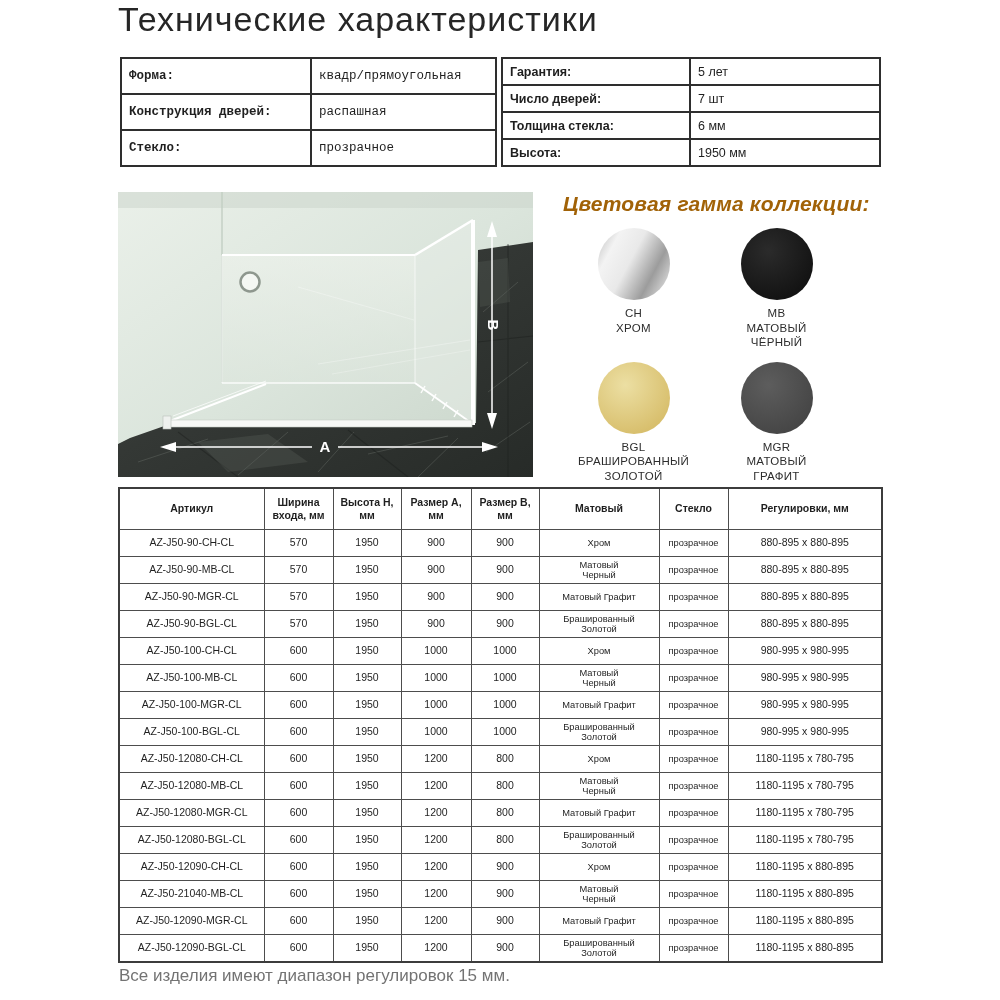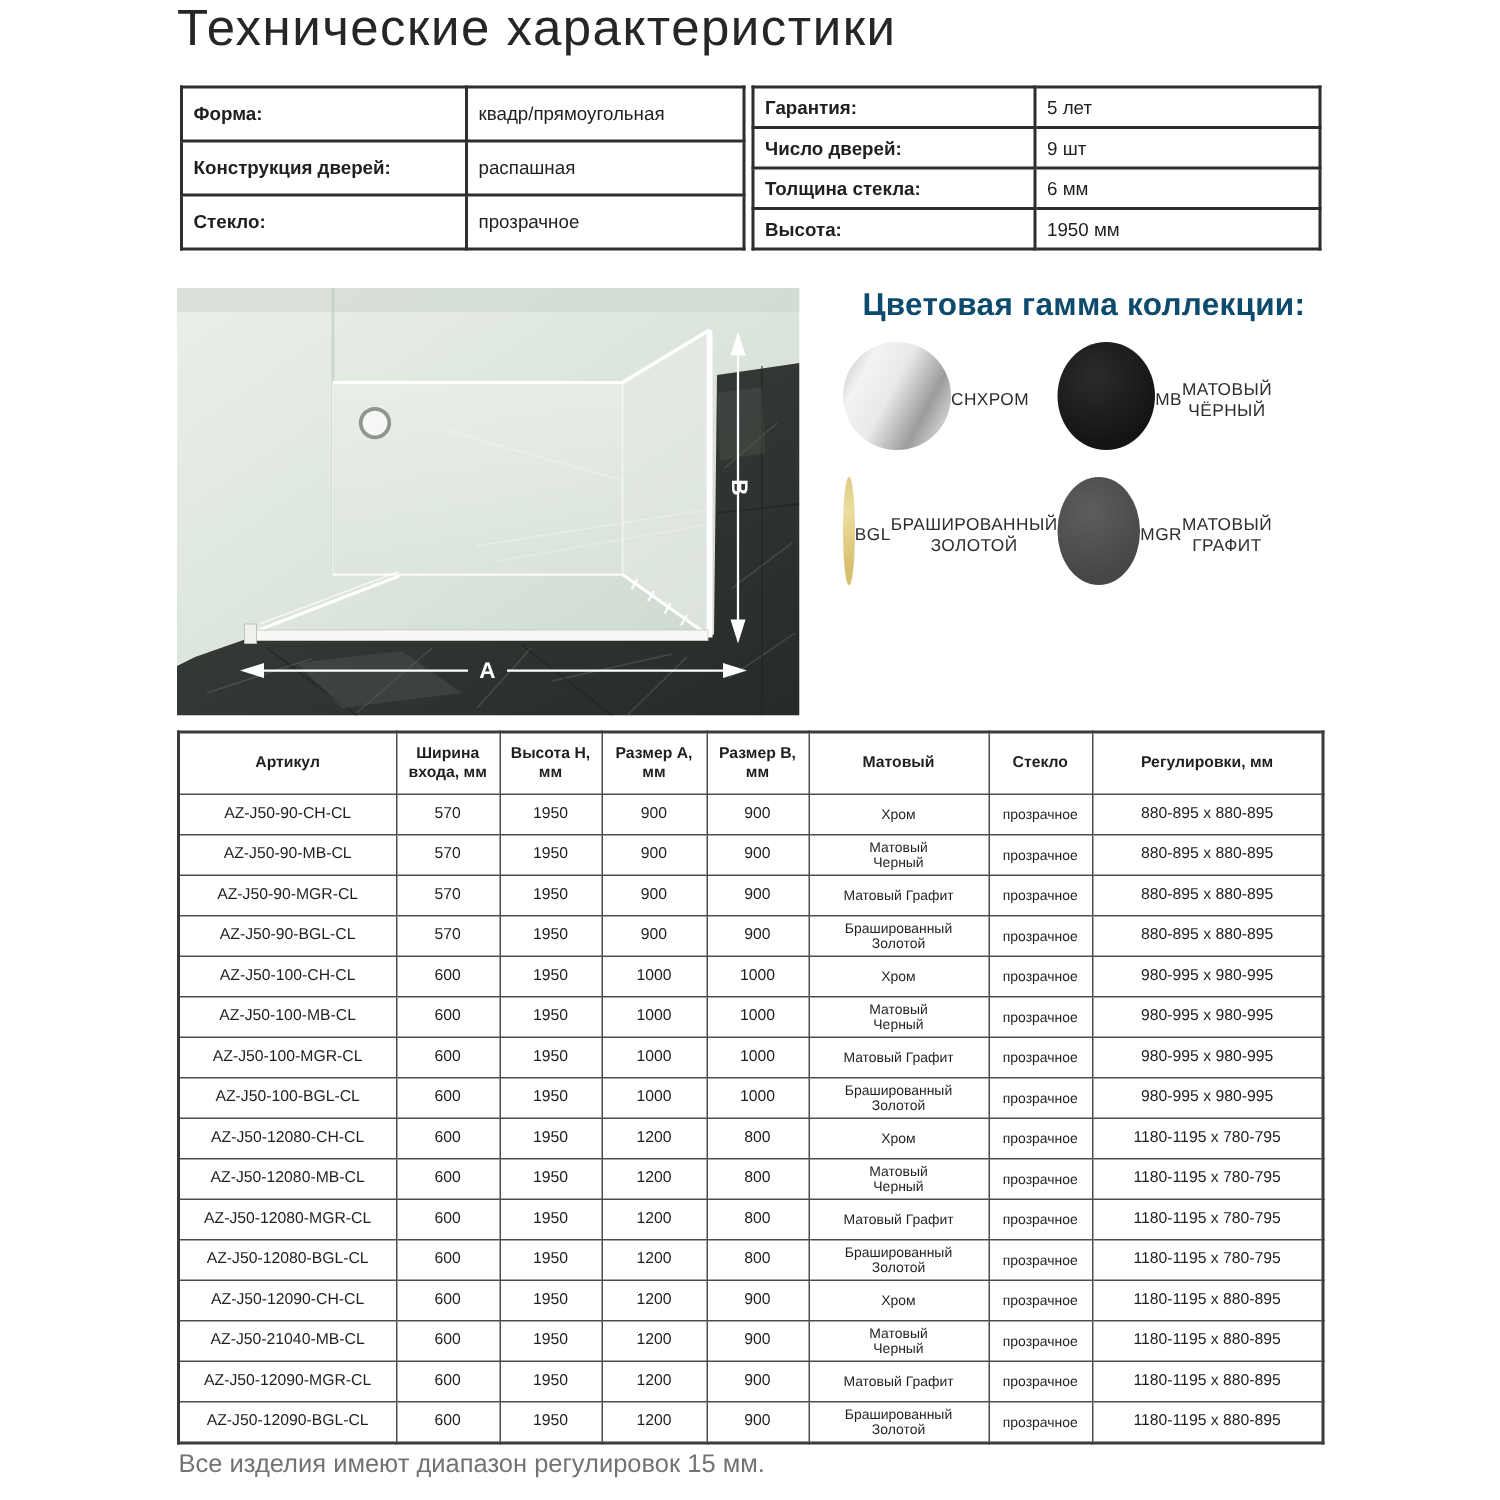--- a/index.html
+++ b/index.html
@@ -7,30 +7,30 @@
   .canvas{position:relative;width:1000px;height:1000px;background:#fff;overflow:hidden;}
 
   .title{position:absolute;left:118px;top:0;margin:0;font-size:34px;font-weight:400;
          letter-spacing:1px;color:#262626;}
 
   .spec-wrap{position:absolute;left:120px;top:57px;display:flex;gap:4px;}
   table.spec{border-collapse:collapse;table-layout:fixed;}
   table.spec td{border:2px solid #2e2e2e;height:25px;font-size:12.5px;padding:0 4px 0 7px;
                 vertical-align:middle;color:#1f1f1f;overflow:hidden;}
   table.spec td.lbl{font-weight:bold;}
-  #spec-left{width:375px;}
+  #spec-left{width:375px;font-family:Liberation Mono, monospace;}
   #spec-right{width:378px;}
 
   .photo{position:absolute;left:118px;top:192px;width:415px;height:285px;}
 
-  .colors-title{position:absolute;left:575px;top:192px;font-size:21px;font-weight:bold;
-                color:#0c4a6e;letter-spacing:.2px;}
+  .colors-title{position:absolute;left:563px;top:192px;font-size:21px;font-weight:bold;
+                color:#a16207;letter-spacing:.2px;font-style:italic;}
   .swatches{position:absolute;left:562px;top:228px;width:286px;display:grid;
             grid-template-columns:143px 143px;row-gap:12px;justify-items:center;}
-  .swatch{display:flex;flex-direction:row;align-items:center;width:143px;}
+  .swatch{display:flex;flex-direction:column;align-items:center;width:143px;}
   .swatch .circle{width:72px;height:72px;border-radius:50%;margin-bottom:6px;}
   .swatch .code,.swatch .name{font-size:11.5px;line-height:14.5px;text-align:center;
             color:#2d2d2d;white-space:pre-line;letter-spacing:.3px;font-weight:500;}
 
   table.products{position:absolute;left:118px;top:487px;width:763px;border-collapse:collapse;
                  table-layout:fixed;border:2px solid #3c3c3c;}
   table.products th{border:1px solid #4d4d4d;font-size:10.5px;font-weight:bold;height:40px;
                  white-space:pre-line;line-height:1.25;padding:0 1px;color:#1f1f1f;}
   table.products td{border:1px solid #4d4d4d;font-size:10.5px;height:26px;text-align:center;
                  white-space:pre-line;line-height:1.12;padding:0 2px;color:#1f1f1f;}
@@ -71,21 +71,21 @@
           <col style="width:188px">
           <col style="width:190px">
         </colgroup>
       <tbody>
           <tr>
             <td class="lbl">Гарантия:</td>
             <td class="val">5 лет</td>
           </tr>
           <tr>
             <td class="lbl">Число дверей:</td>
-            <td class="val">9 шт</td>
+            <td class="val">7 шт</td>
           </tr>
           <tr>
             <td class="lbl">Толщина стекла:</td>
             <td class="val">6 мм</td>
           </tr>
           <tr>
             <td class="lbl">Высота:</td>
             <td class="val">1950 мм</td>
           </tr>
         </tbody>

